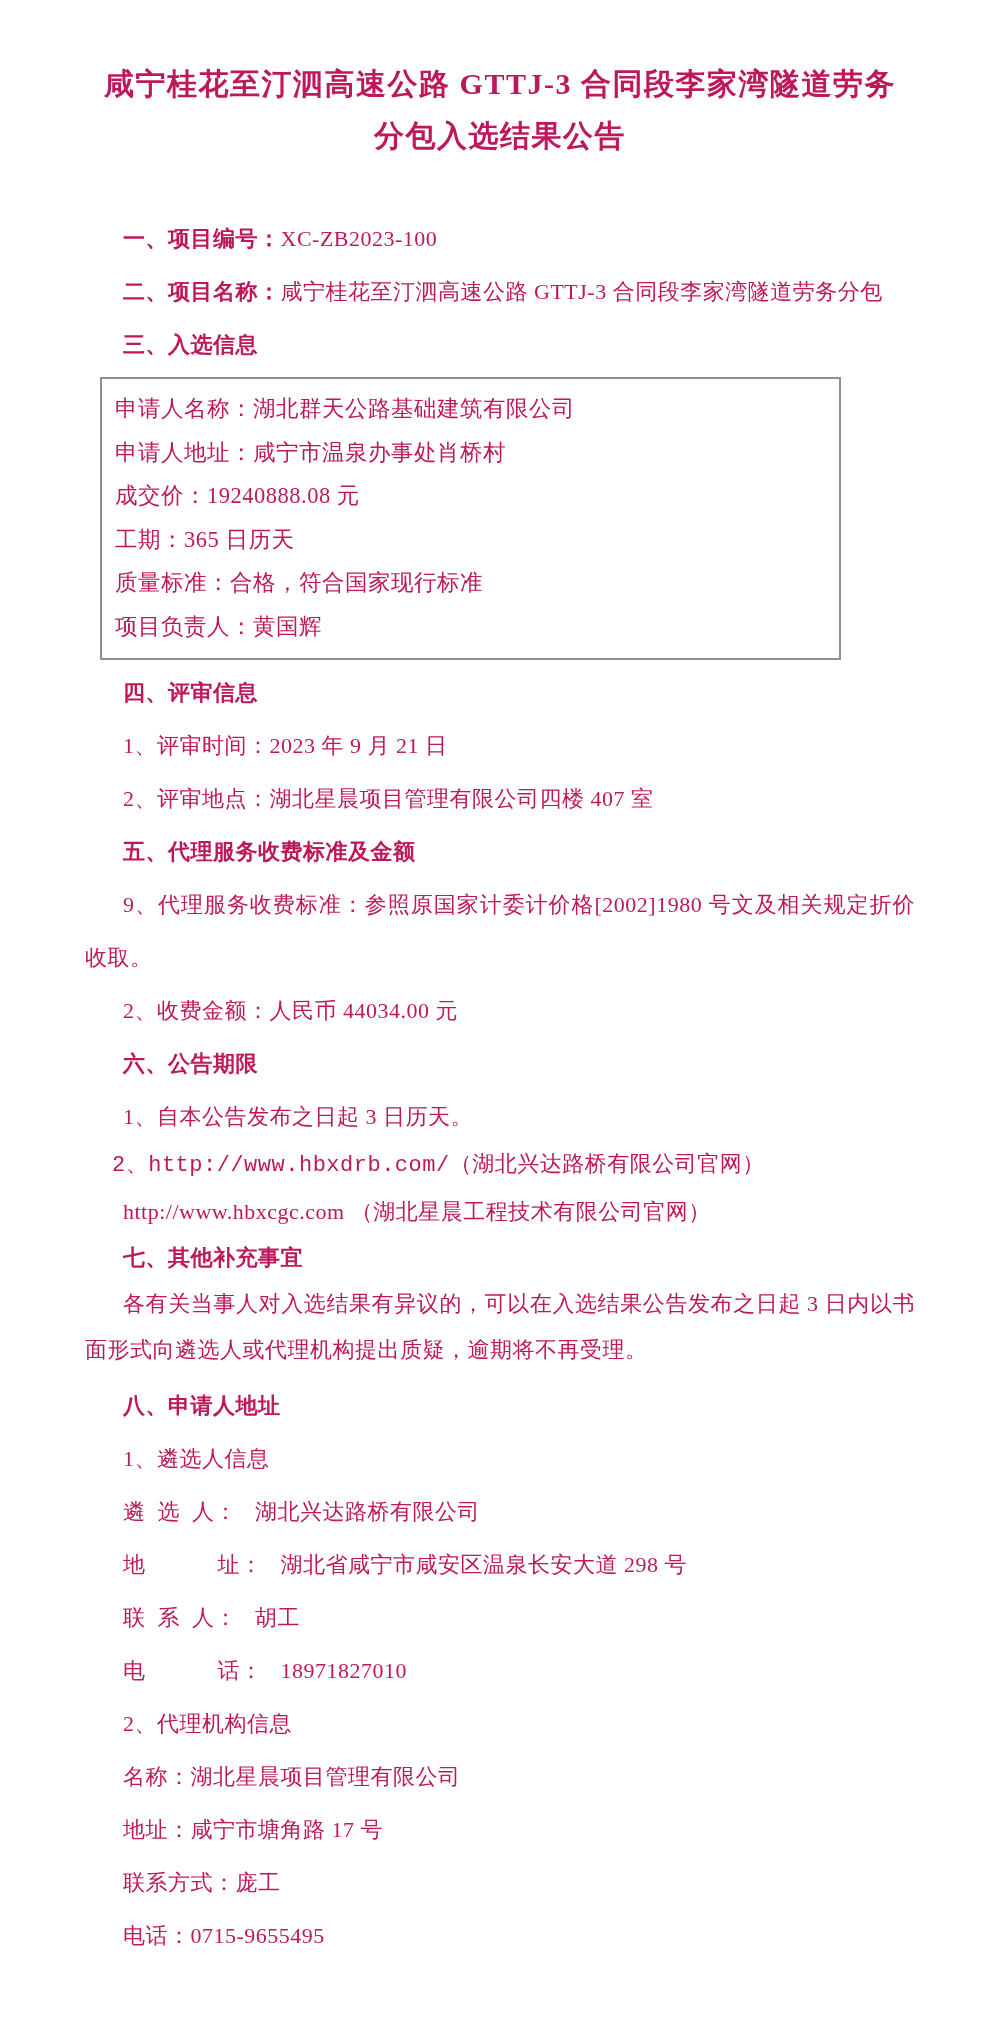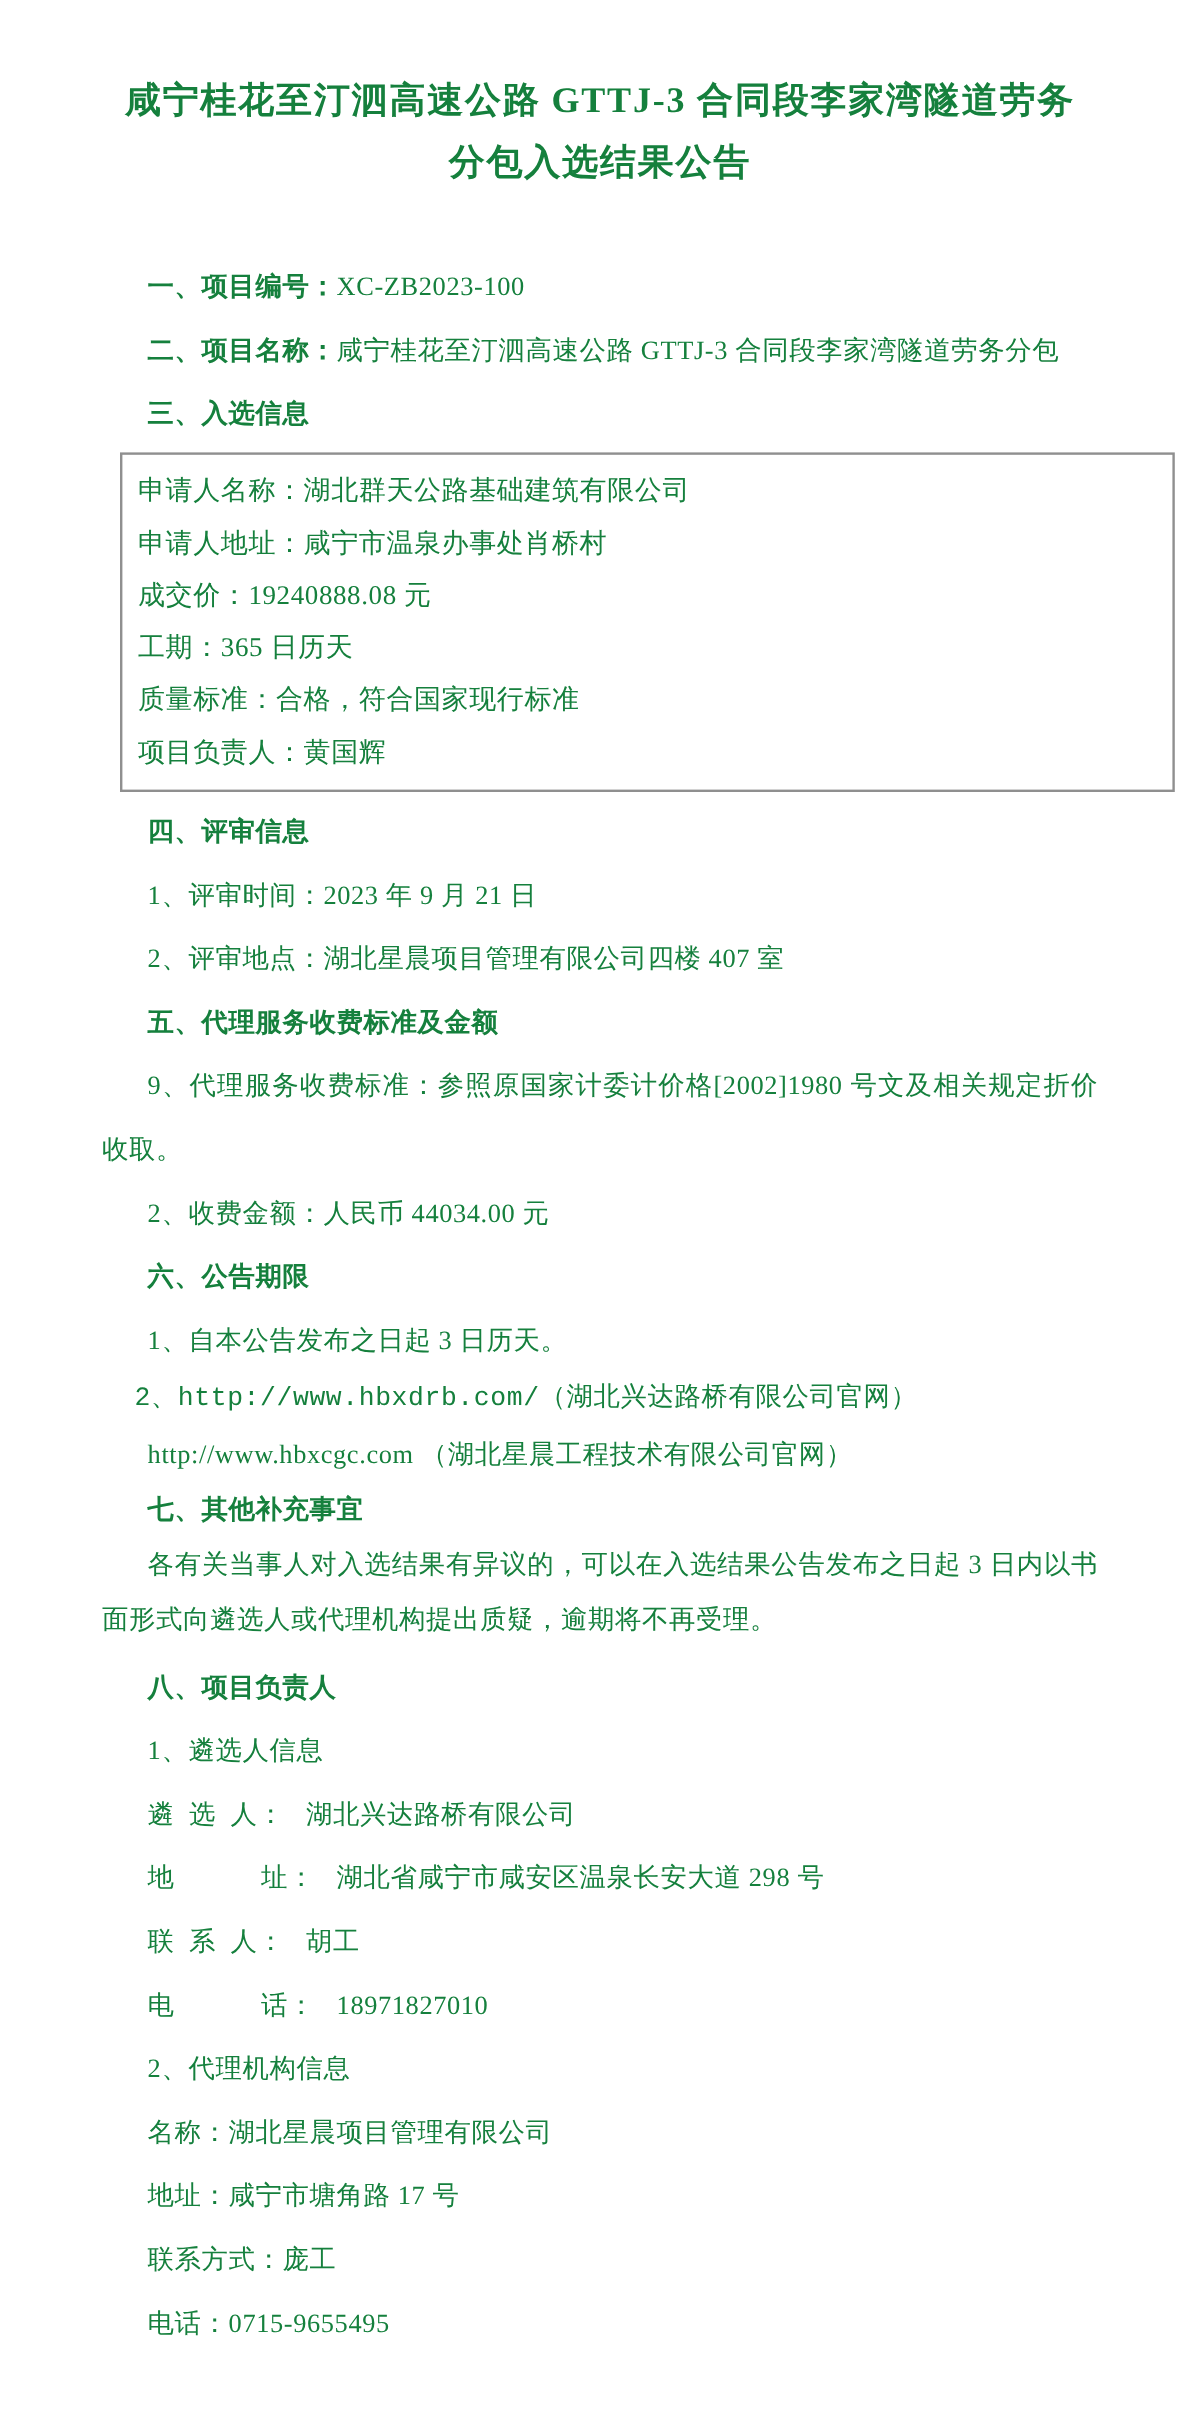--- a/index.html
+++ b/index.html
@@ -1,40 +1,40 @@
 <!DOCTYPE html>
 <html><head>
 <meta charset="utf-8">
 <style>
   * { margin:0; padding:0; box-sizing:border-box; }
   html, body { background:#ffffff; }
   body { width:1000px; }
   .page {
     width:1000px; min-height:2021px; background:#ffffff;
     font-family:"Liberation Serif","DejaVu Serif",serif;
-    color:#15803d;
+    color:#be185d;
     padding:46px 85px 40px 85px;
     letter-spacing:0.5px;
   }
   .title {
     width:820px; margin:12px auto 50px auto;
     font-size:30px; line-height:52px; font-weight:bold;
     text-align:center; letter-spacing:1.5px;
   }
   .line { font-size:22px; line-height:53px; text-indent:38px; }
   .flow { text-align:justify; }
   .pre { white-space:pre-wrap; }
   .b { font-weight:bold; }
   .tight { line-height:46px; }
   .indent-sm { text-indent:27px;font-family:Liberation Mono, monospace; }
   .gap-top { margin-top:6px; }
   .box {
     border:2px solid #8f8f8f;
     margin:6px 0 2px 15px;
-    width:879px;
+    width:741px;
     padding:8px 14px 10px 13px;
   }
   .box .row { font-size:22.5px; line-height:43.5px; text-indent:0; }
 </style>
 </head>
 <body>
 
 <div class="page">
 
   <h1 class="title">咸宁桂花至汀泗高速公路 GTTJ-3 合同段李家湾隧道劳务分包入选结果公告</h1>
@@ -63,21 +63,21 @@
   <p class="line">2、收费金额：人民币 44034.00 元</p>
 
   <p class="line b">六、公告期限</p>
   <p class="line">1、自本公告发布之日起 3 日历天。</p>
   <p class="line tight indent-sm">2、http://www.hbxdrb.com/（湖北兴达路桥有限公司官网）</p>
   <p class="line tight">http://www.hbxcgc.com （湖北星晨工程技术有限公司官网）</p>
 
   <p class="line tight b">七、其他补充事宜</p>
   <p class="line tight flow">各有关当事人对入选结果有异议的，可以在入选结果公告发布之日起 3 日内以书面形式向遴选人或代理机构提出质疑，逾期将不再受理。</p>
 
-  <p class="line b gap-top">八、项目负责人</p>
+  <p class="line b gap-top">八、申请人地址</p>
 
   <p class="line">1、遴选人信息</p>
   <p class="line pre">遴  选  人：   湖北兴达路桥有限公司</p>
   <p class="line pre">地            址：   湖北省咸宁市咸安区温泉长安大道 298 号</p>
   <p class="line pre">联  系  人：   胡工</p>
   <p class="line pre">电            话：   18971827010</p>
 
   <p class="line">2、代理机构信息</p>
   <p class="line">名称：湖北星晨项目管理有限公司</p>
   <p class="line">地址：咸宁市塘角路 17 号</p>

